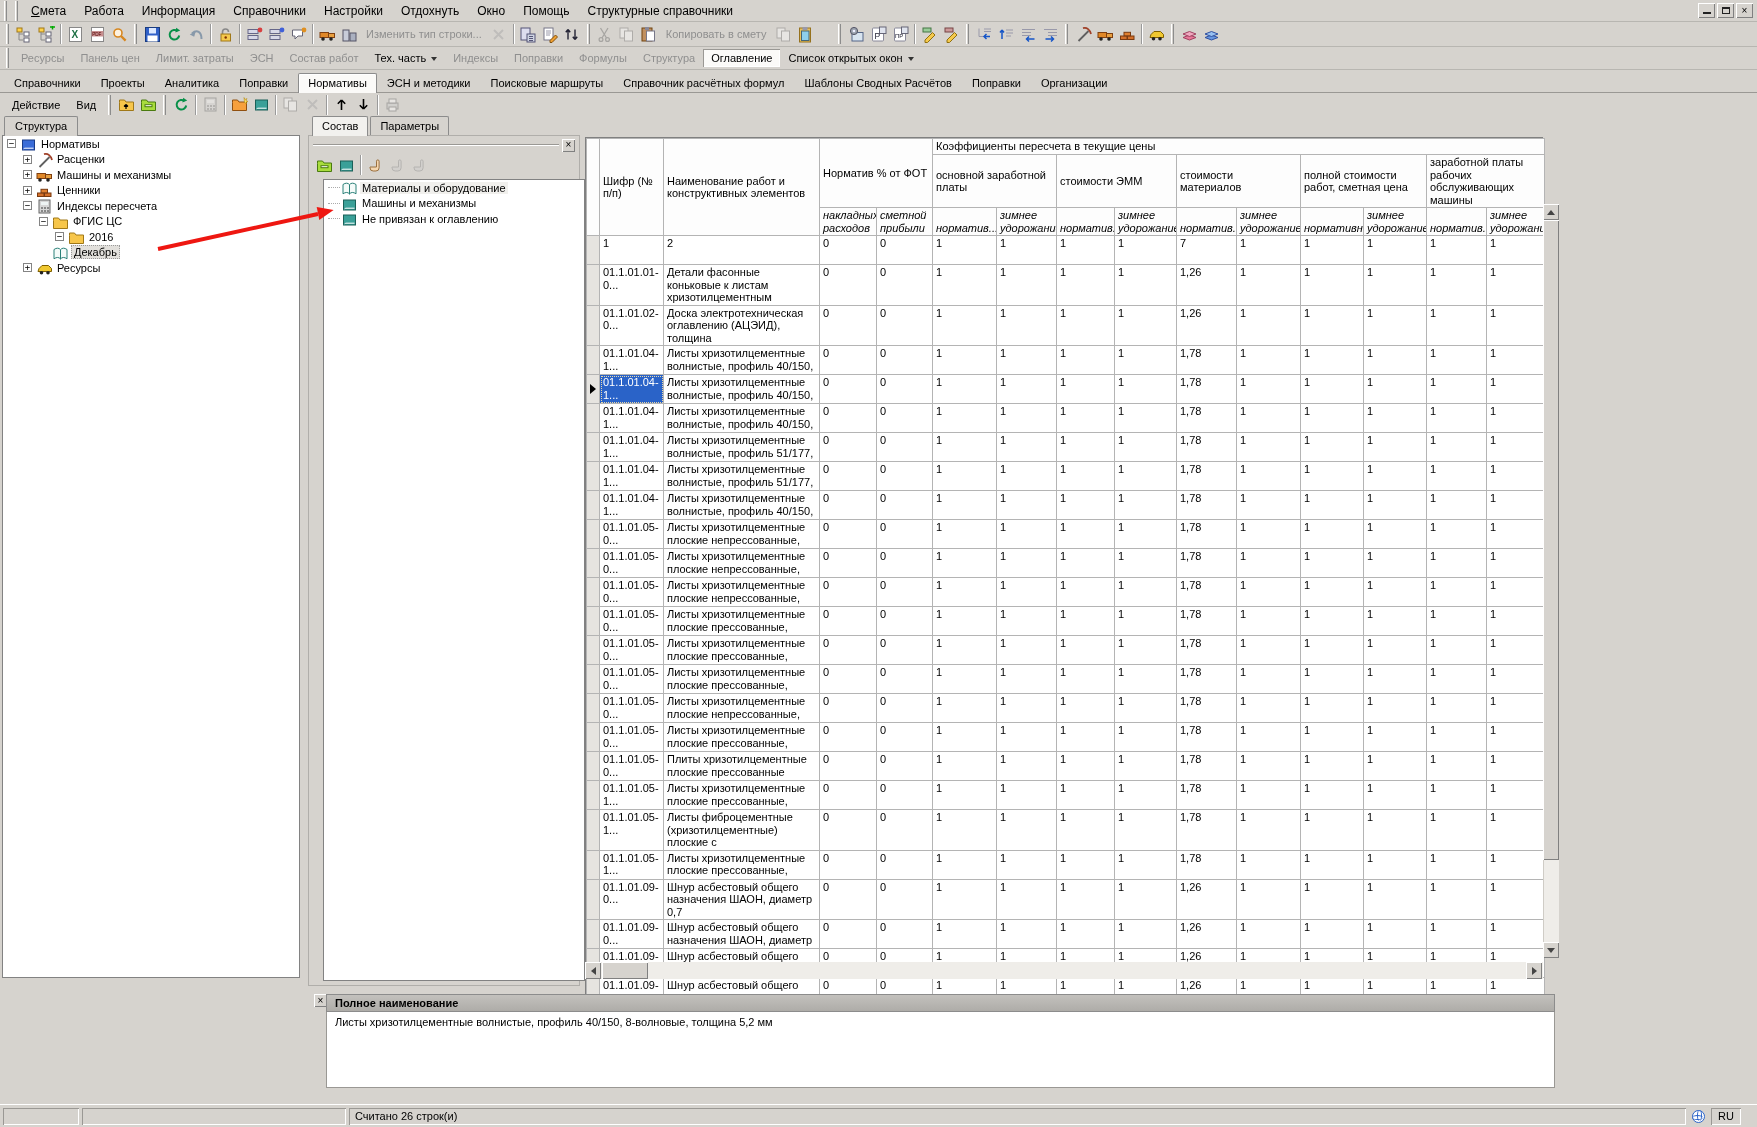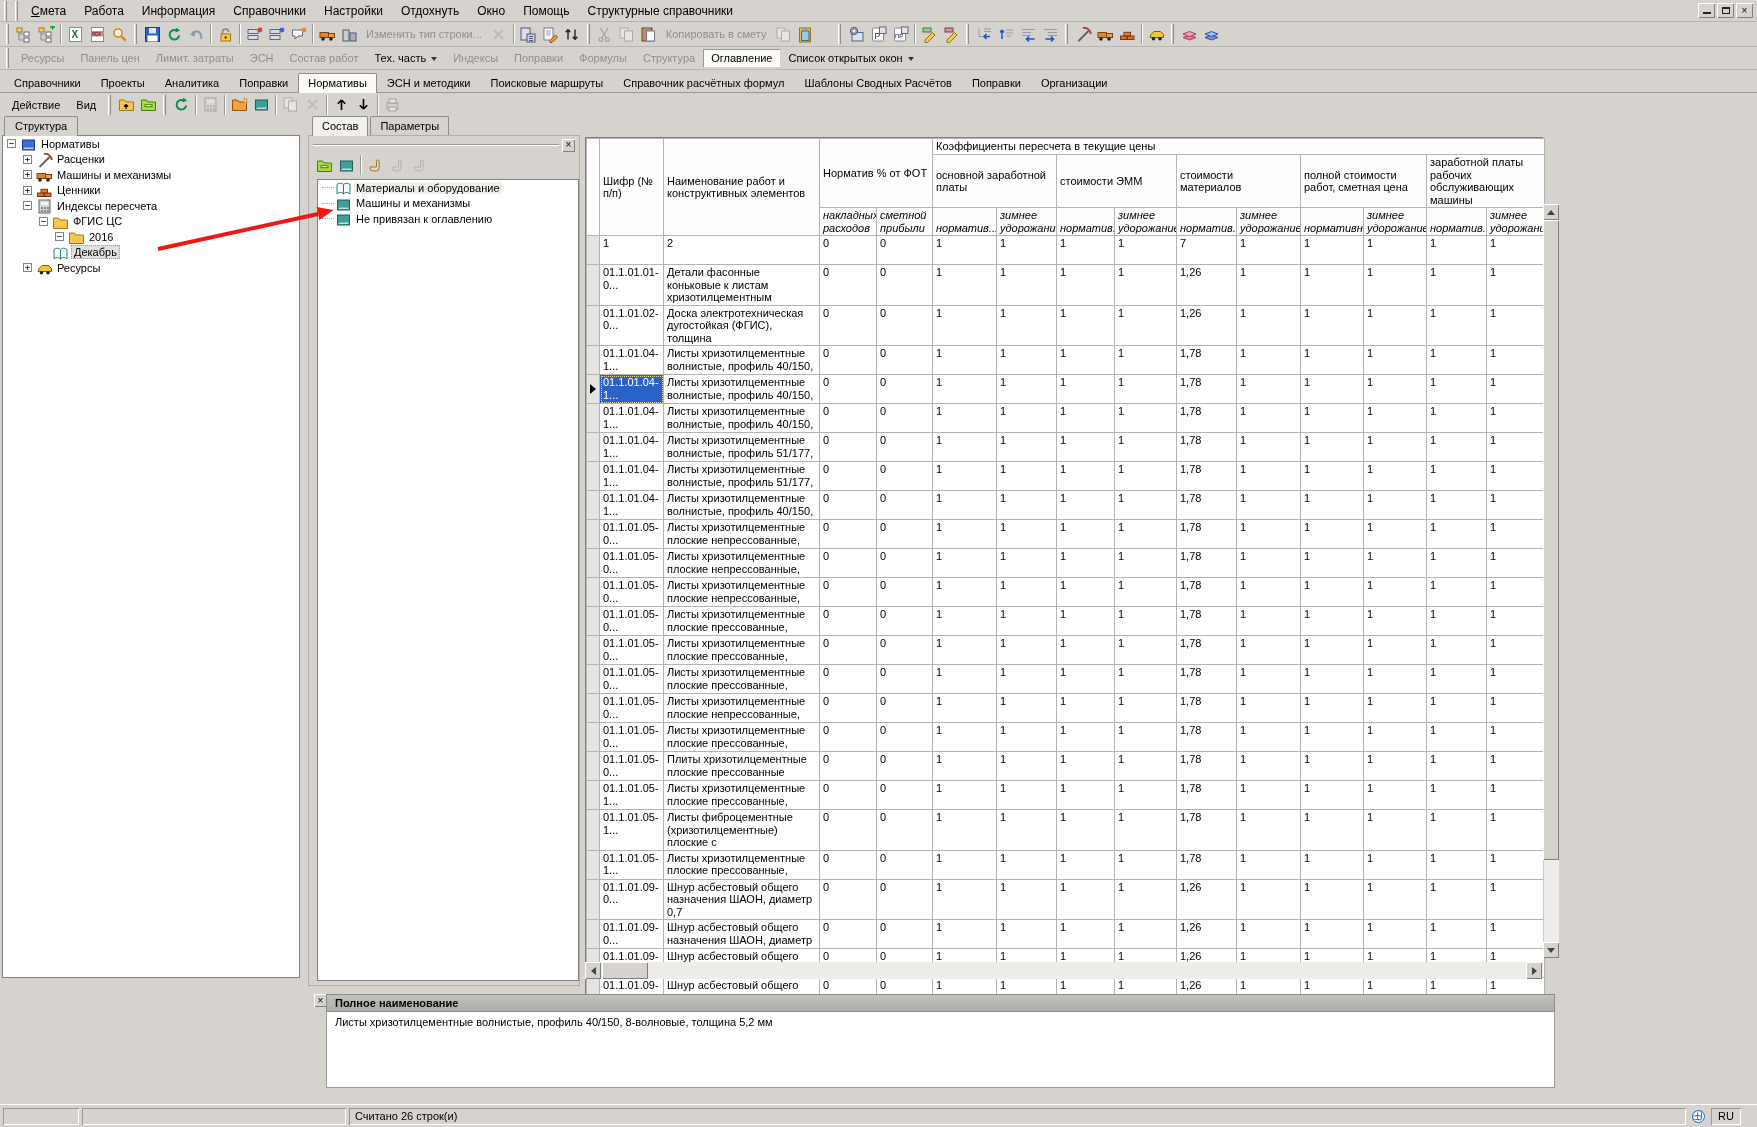--- a/index.html
+++ b/index.html
@@ -60,21 +60,21 @@
   #mid-tabs { position:absolute; left:312px; top:116px; display:flex; align-items:flex-start; z-index:2; }
   .mtab { padding:3px 9px; background:#d6d3ce; border:1px solid #8c8c8c; border-bottom:none; border-radius:2px 2px 0 0; margin-right:2px; }
   .mtab.active { background:#f2f1ee; padding-bottom:4px; margin-bottom:-1px; }
   #mid-body { position:absolute; left:308px; top:135px; width:272px; height:851px;
     border:1px solid #b0aeaa; background:#d6d3ce; }
   #mid-strip { position:absolute; left:4px; top:3px; right:4px; height:12px; display:flex; align-items:center; }
   #mid-strip .hline { flex:1; height:2px; border-top:1px solid #9a9894; border-bottom:1px solid #fff; }
   .xbtn { width:13px; height:13px; margin-left:3px; display:flex; align-items:center; justify-content:center;
     font-size:10px; line-height:10px; background:#d6d3ce; box-shadow:inset 1px 1px 0 #fff, inset -1px -1px 0 #808080; }
   #mid-toolbar { position:absolute; left:4px; top:17px; height:24px; display:flex; align-items:center; }
-  #mid-list { position:absolute; left:8px; top:43px; width:262px; height:802px; }
+  #mid-list { position:absolute; left:14px; top:43px; width:262px; height:802px; }
   .mid-item { height:15.5px; display:flex; align-items:center; white-space:nowrap; }
   .mid-item .tree-stub { width:12px; border-top:1px dotted #aaa; margin-left:4px; margin-right:1px; }
   .mid-item.hl .tree-label { background:#f1f0ed; }
   
   #grid-panel { position:absolute; left:585px; top:137px; width:974px; height:849px; }
   #grid table { border-collapse:collapse; table-layout:fixed; width:958px; background:#fff; }
   #grid th, #grid td { border:1px solid #b4b4b4; font-weight:normal; text-align:left;
     vertical-align:top; padding:1px 3px; overflow:hidden; line-height:12.5px; font-size:11px; }
   #grid thead th { vertical-align:middle; background:#fdfdfd; }
   #grid thead tr.subs th { vertical-align:bottom;font-style:italic; }
@@ -763,21 +763,21 @@
               <td>1,26</td>
               <td>1</td>
               <td>1</td>
               <td>1</td>
               <td>1</td>
               <td>1</td>
             </tr>
             <tr style="height: 29px;">
               <td class="marker"></td>
               <td>01.1.01.02-0...</td>
-              <td>Доска электротехническая дугостойкая (ФГИС), толщина</td>
+              <td>Доска электротехническая оглавлению (АЦЭИД), толщина</td>
               <td>0</td>
               <td>0</td>
               <td>1</td>
               <td>1</td>
               <td>1</td>
               <td>1</td>
               <td>1,26</td>
               <td>1</td>
               <td>1</td>
               <td>1</td>

